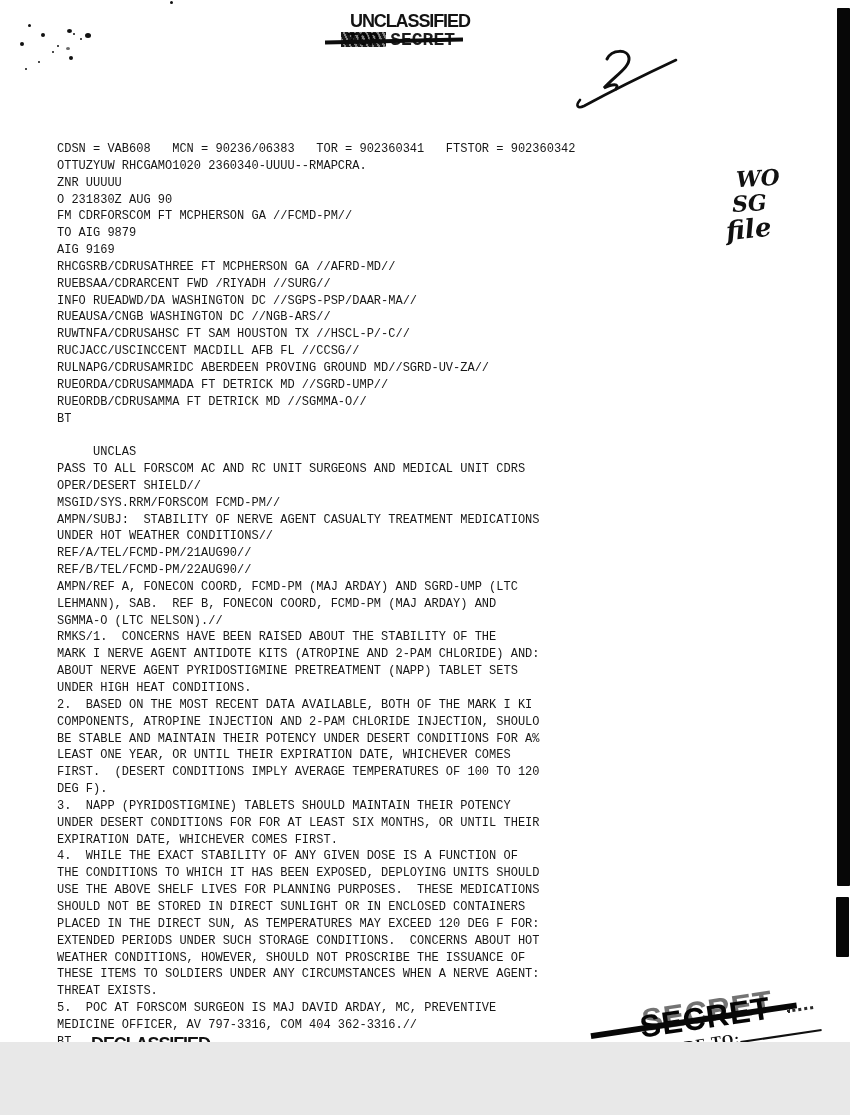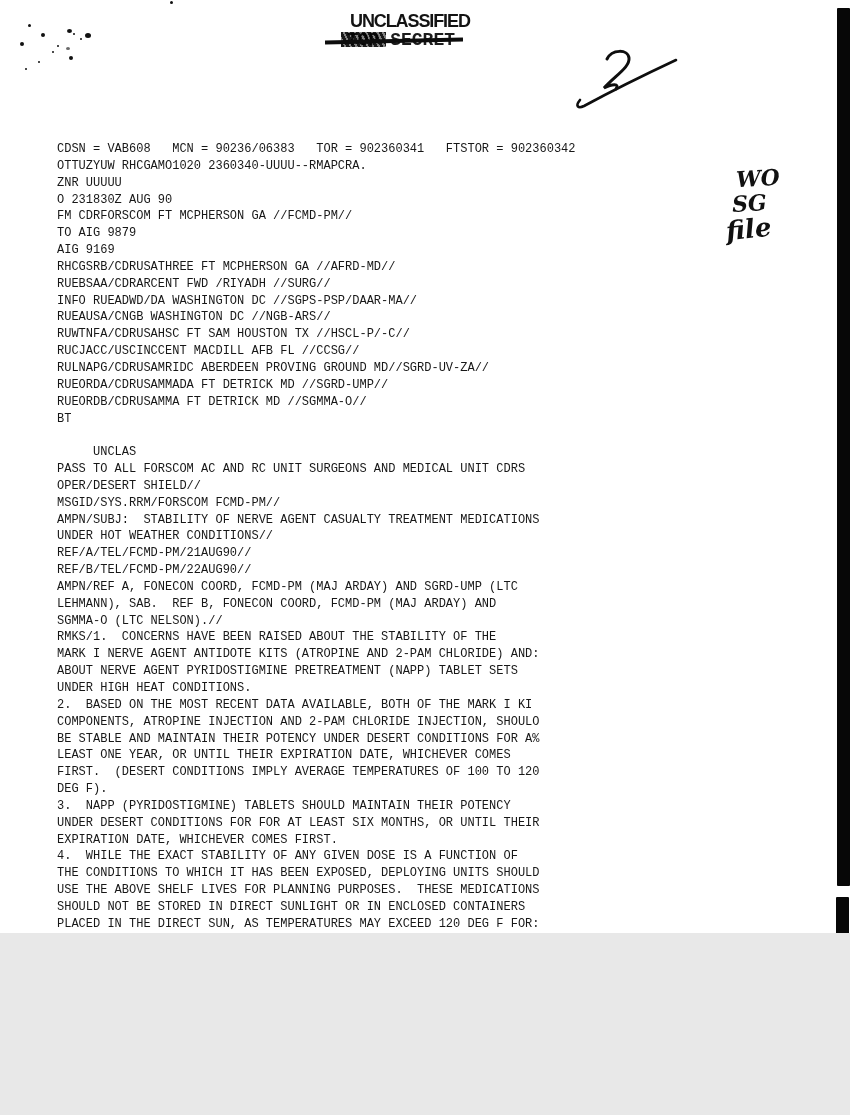--- a/index.html
+++ b/index.html
@@ -1,17 +1,17 @@
 <!DOCTYPE html>
 <html><head>
 <meta charset="utf-8">
 <style>
   html,body{margin:0;padding:0;background:#e8e8e8;}
   .page{
-    position:relative;width:850px;height:933px;background:#ffffff;
+    position:relative;width:850px;height:1042px;background:#ffffff;
     overflow:hidden;font-family:"Liberation Sans",sans-serif;color:#161616;
   }
   
   .body-text{
     position:absolute;left:57px;top:141px;margin:0;
     font-family:"Liberation Mono",monospace;
     font-size:12px;line-height:16.85px;letter-spacing:0;
     color:#171717;white-space:pre;
   }
   

